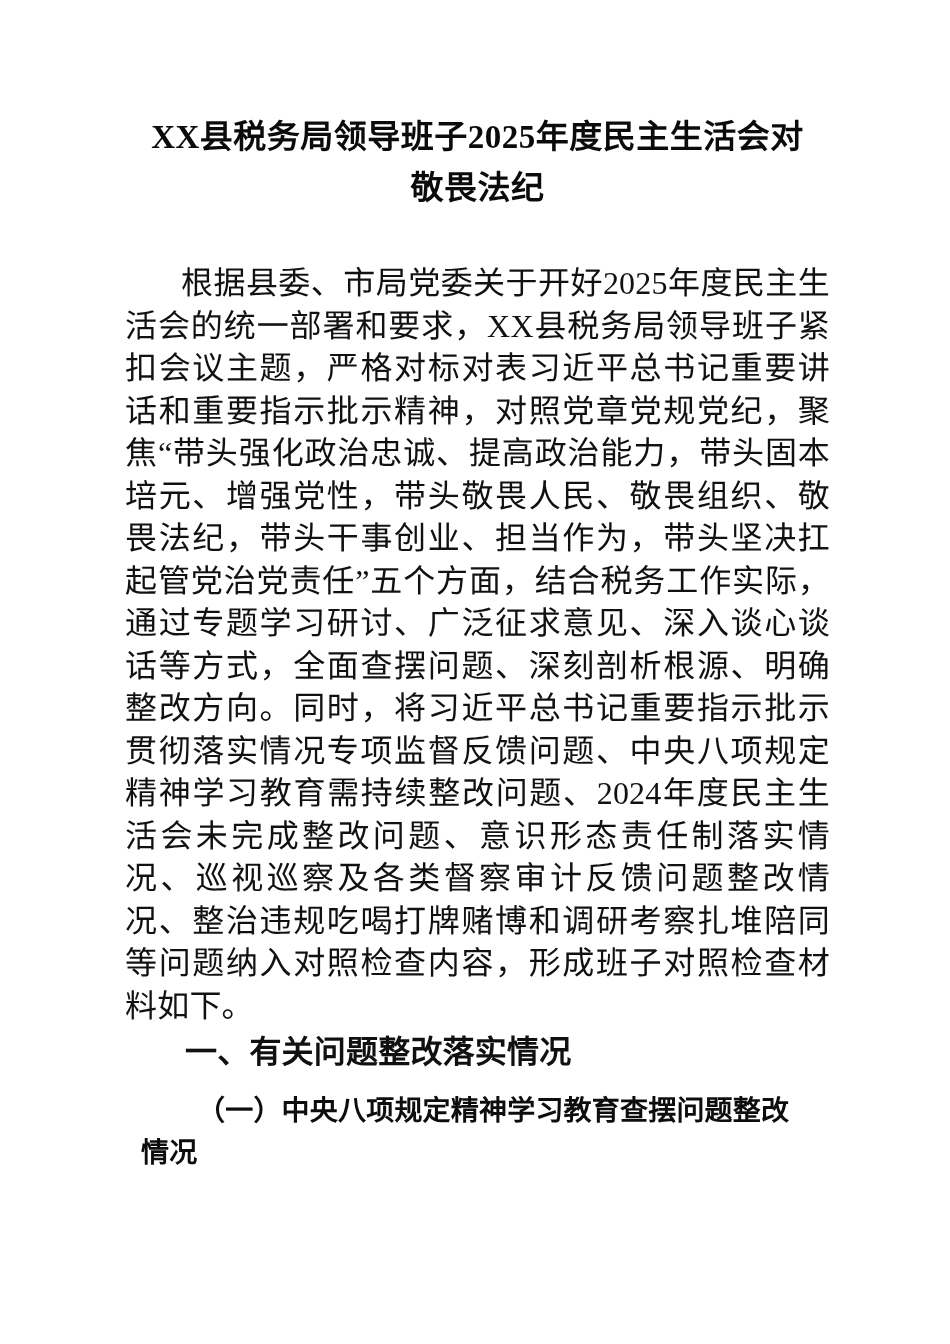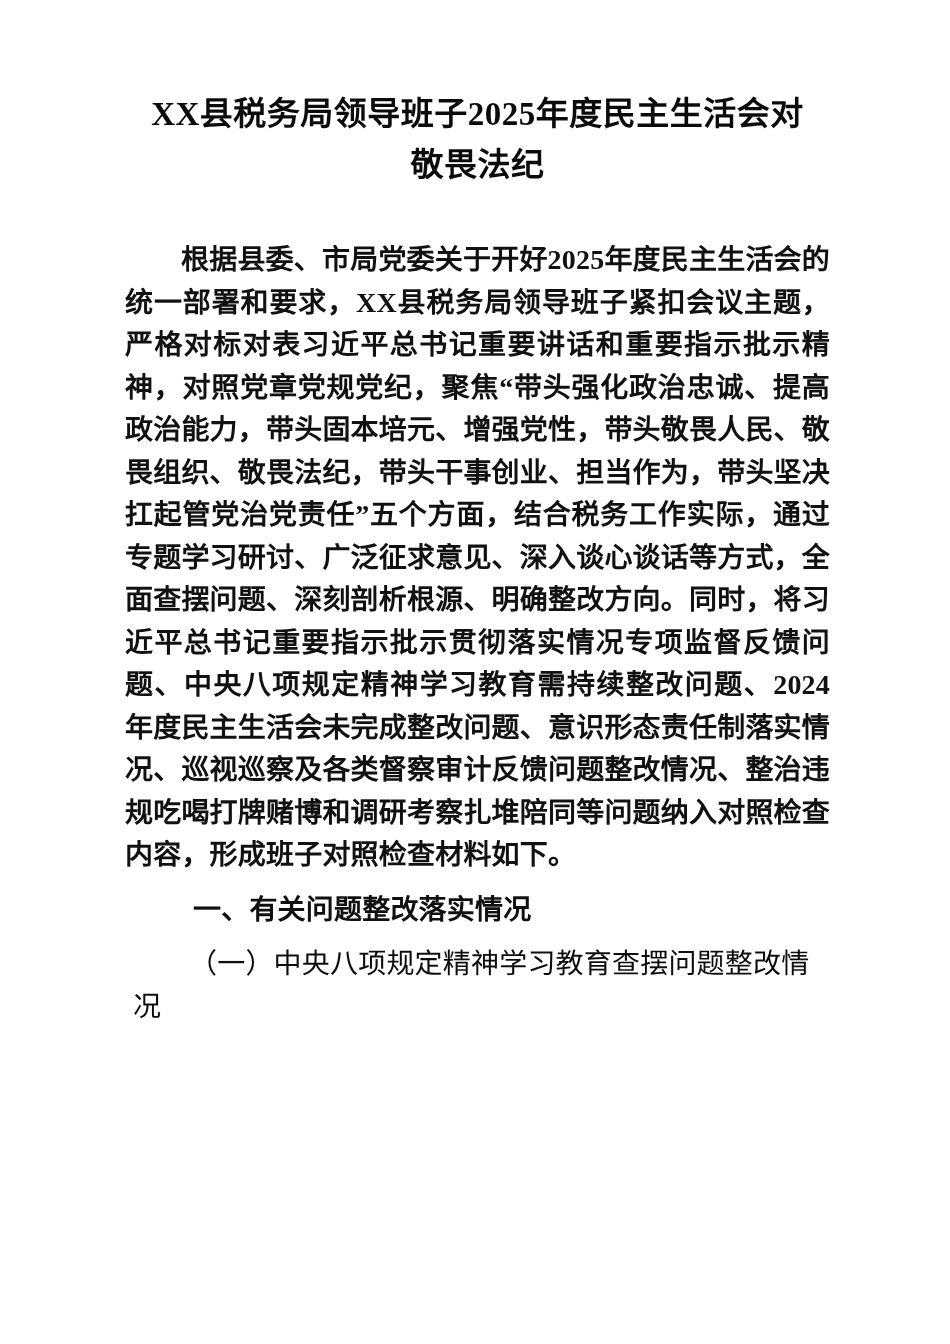--- a/index.html
+++ b/index.html
@@ -11,80 +11,79 @@
 
   .page {
     position: relative;
     width: 950px;
     height: 1344px;
     margin: 0 auto;
     background: #ffffff;
     overflow: hidden;
     box-sizing: border-box;
     
-    padding: 89px 120px 0 125px;
+    padding: 112px 120px 0 125px;
   }
 
   
   .doc-title {
     font-family: "Liberation Serif", "DejaVu Serif", serif;
     font-weight: 700;
     font-size: 33px;
     line-height: 51px;
     text-align: center;
     color: #0b0b0b;
     letter-spacing: 0.5px;
     margin: 0;
     padding: 0 2px;
     -webkit-font-smoothing: none;
   }
 
   
   .body-para {
     font-family: "Liberation Serif", "DejaVu Serif", serif;
-    font-size: 28px;
+    font-size: 32px;
     line-height: 42.5px;
     color: #111111;
     text-align: justify;
     text-justify: inter-ideograph;
     text-indent: 56px;
     margin: 0;
     letter-spacing: 0.2px;
-    font-weight: bold;
   }
 
   .para-gap-main {
     margin-top: 48px;
   }
 
   .para-gap-small {
     margin-top: 2px;
   }
 
   
   .heading-1 {
     font-family: "Liberation Sans", "DejaVu Sans", sans-serif;
     font-weight: 700;
-    font-size: 28px;
+    font-size: 32px;
     line-height: 42.5px;
     color: #101010;
     text-indent: 56px;
-    margin: 12px;
+    margin: 4px;
     letter-spacing: 0.2px;
   }
 
   
   .heading-2 {
     font-family: "Liberation Serif", "DejaVu Serif", serif;
-    font-weight: 400;
+    font-weight: 700;
     font-size: 28px;
     line-height: 42.5px;
     color: #0d0d0d;
     text-indent: 56px;
-    margin: 8px;
+    margin: 16px;
     letter-spacing: 0.2px;
     font-style: normal;
   }
 </style>
 </head>
 <body>
 
 <div class="page">
 
   <h1 class="doc-title">

